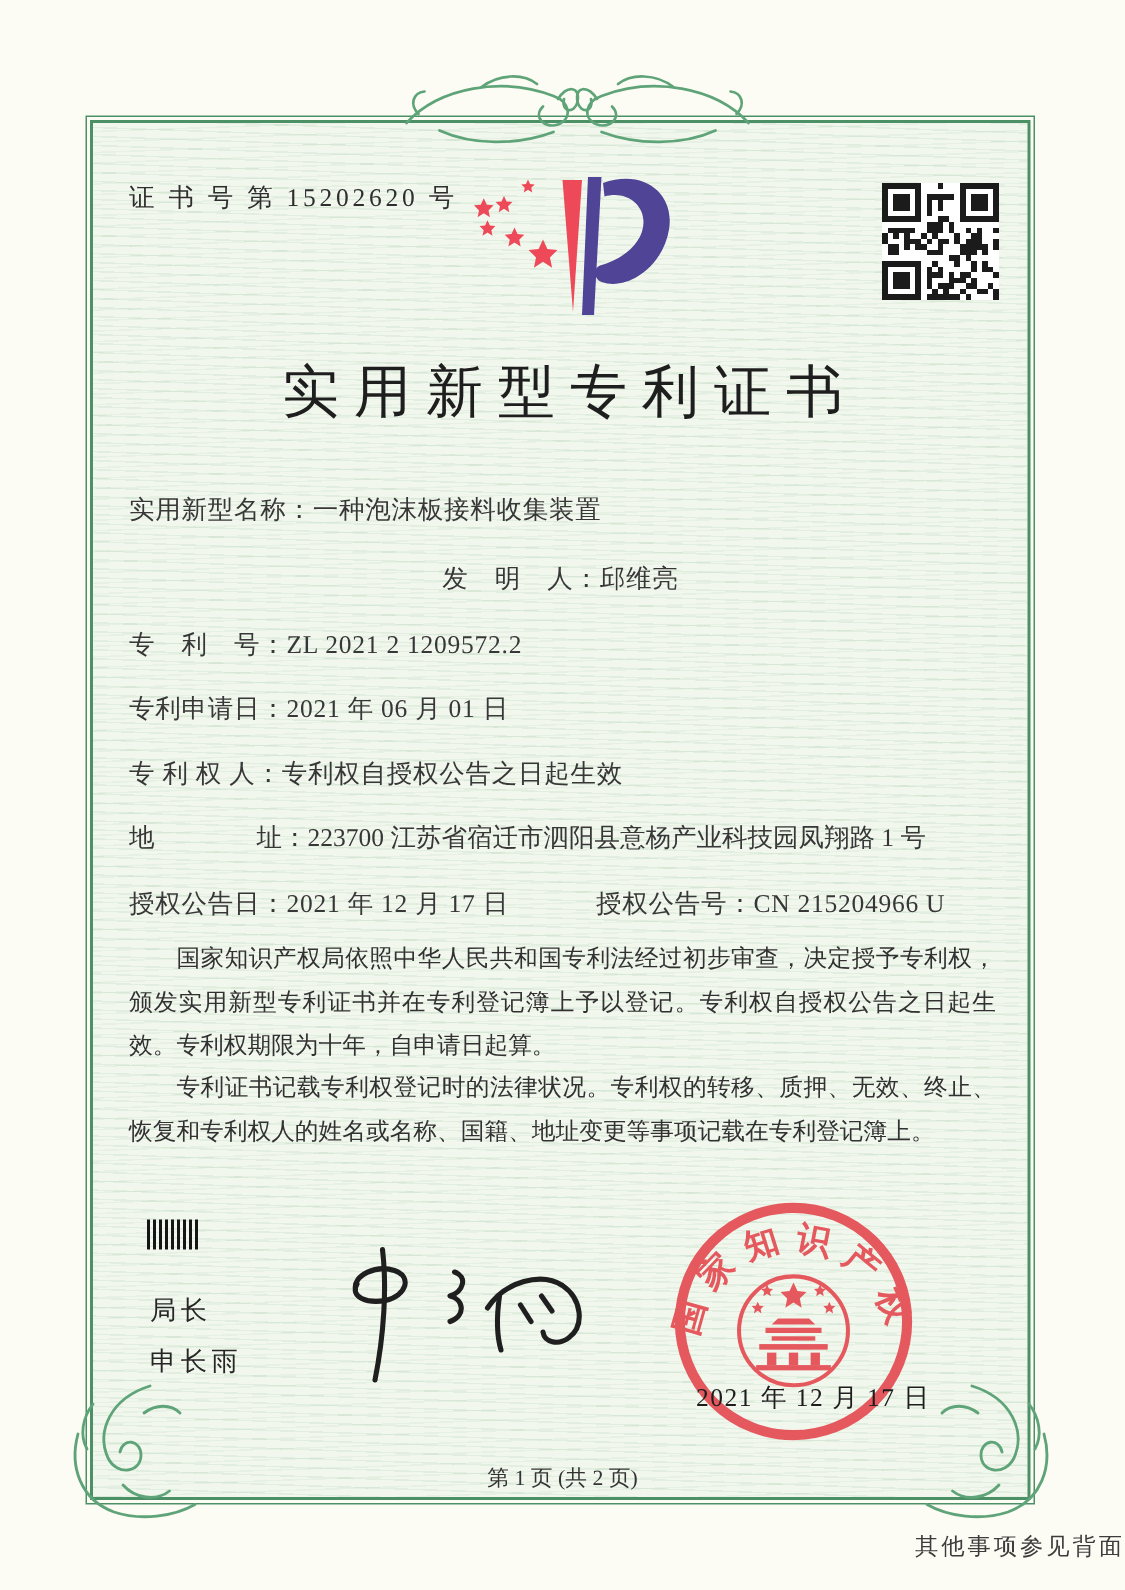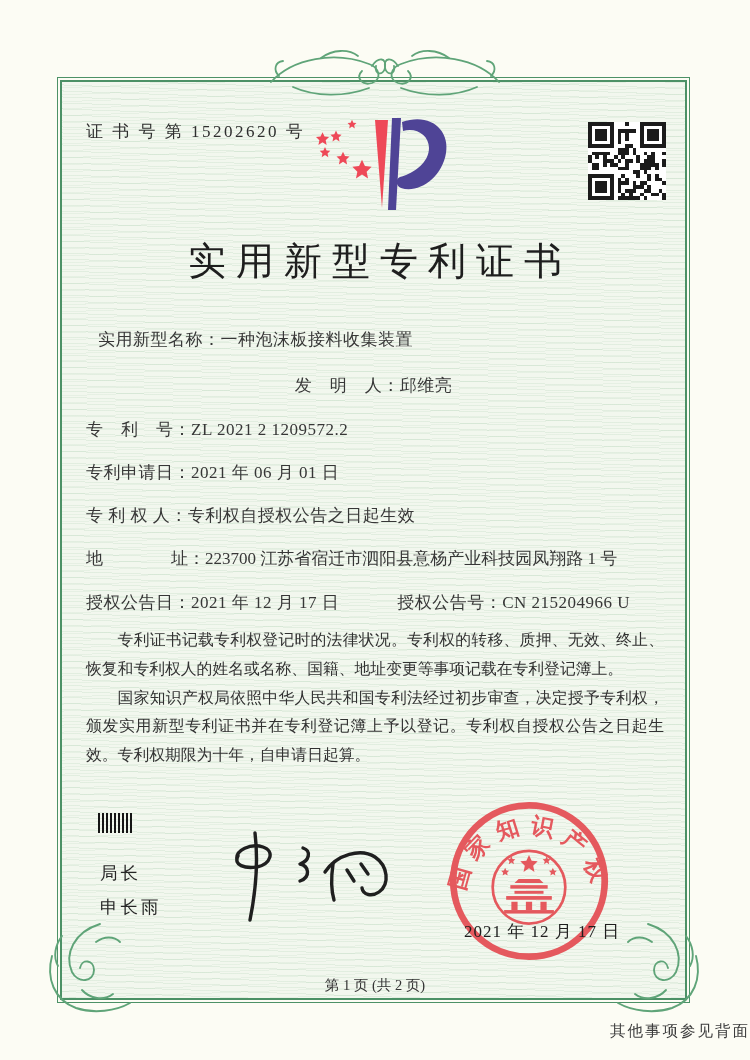--- a/index.html
+++ b/index.html
@@ -36,21 +36,21 @@
     position:absolute; left:0; right:0; top:236px;
     text-align:center; font-size:38px; font-weight:normal;
     letter-spacing:10px; padding-left:10px; color:#1e1e1e;
   }
 
   
   .field {
     position:absolute; left:86px; width:575px;
     font-size:17px; color:#373737; letter-spacing:.5px; white-space:nowrap;
   }
-  .f1 { top:328px;margin-left:12px; } .f2 { top:374px;text-align:center; } .f3 { top:418px; }
+  .f1 { top:328px; } .f2 { top:374px;text-align:center; } .f3 { top:418px; }
   .f4 { top:461px; } .f5 { top:504px; } .f6 { top:547px; letter-spacing:0; }
   .f7 { top:591px; display:flex; }
   .f7 .grant-no { margin-left:58px; }
 
   
   .body-text {
     position:absolute; left:86px; top:626px; width:578px;
     font-size:15.8px; line-height:1.82; color:#313131;
     text-align:justify;
   }
@@ -171,22 +171,22 @@
   <div class="field f4"><span>专利申请日：</span><span>2021 年 06 月 01 日</span></div>
   <div class="field f5"><span>专 利 权 人：</span><span>专利权自授权公告之日起生效</span></div>
   <div class="field f6"><span>地　　　　址：</span><span>223700 江苏省宿迁市泗阳县意杨产业科技园凤翔路 1 号</span></div>
 
   <div class="field f7">
     <span class="grant-date"><span>授权公告日：</span><span>2021 年 12 月 17 日</span></span>
     <span class="grant-no"><span>授权公告号：</span><span>CN 215204966 U</span></span>
   </div>
 
   <div class="body-text">
+    <p>国家知识产权局依照中华人民共和国专利法经过初步审查，决定授予专利权，颁发实用新型专利证书并在专利登记簿上予以登记。专利权自授权公告之日起生效。专利权期限为十年，自申请日起算。</p>
     <p>专利证书记载专利权登记时的法律状况。专利权的转移、质押、无效、终止、恢复和专利权人的姓名或名称、国籍、地址变更等事项记载在专利登记簿上。</p>
-    <p>国家知识产权局依照中华人民共和国专利法经过初步审查，决定授予专利权，颁发实用新型专利证书并在专利登记簿上予以登记。专利权自授权公告之日起生效。专利权期限为十年，自申请日起算。</p>
   </div>
 
   <div class="barcode-mark"></div>
 
   <div class="signer">
     <div>局长</div>
     <div>申长雨</div>
   </div>
 
   <div class="signature">

